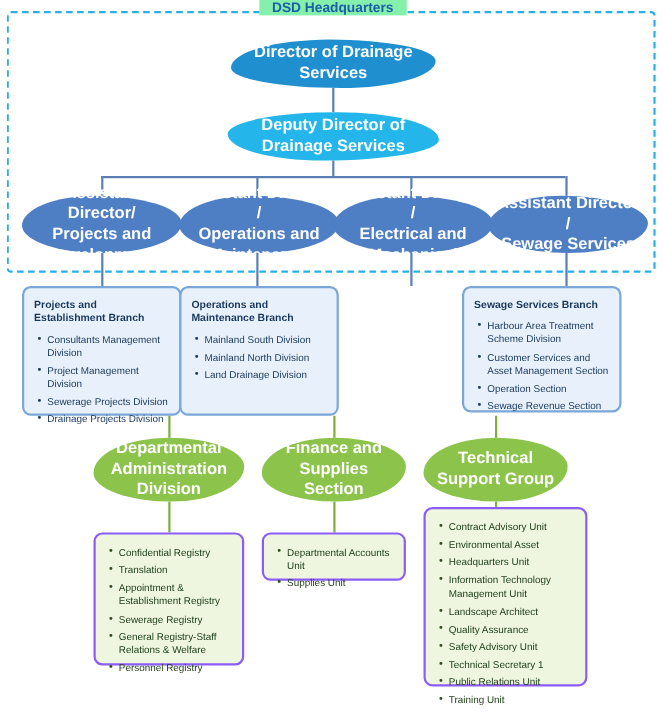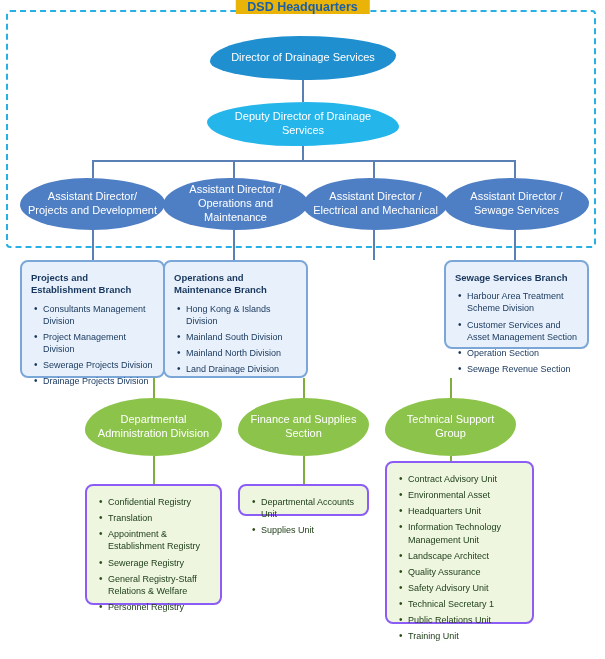--- a/index.html
+++ b/index.html
@@ -27,38 +27,38 @@
     height: 238px;
     border: 2px dashed #27b0e6;
     border-radius: 4px;
     box-sizing: border-box;
   }
   .hq-title {
     position: absolute;
     left: 50%;
     transform: translateX(-50%);
     top: 0px;
-    background: #eab308;
+    background: #86efac;
     padding: 0 12px;
     font-size: 12.5px;
     font-weight: bold;
     color: #1b5fa8;
     white-space: nowrap;
   }
 
   
   .blob {
     position: absolute;
     display: flex;
     align-items: center;
     justify-content: center;
     text-align: center;
     color: #ffffff;
-    font-size: 11px;
-    font-weight: normal;
+    font-size: 15px;
+    font-weight: bold;
     line-height: 1.25;
     box-sizing: border-box;
     padding: 4px 6px;
   }
   .blob-dark {
     background: #1f8fd0;
     border-radius: 48% 52% 46% 54% / 58% 44% 56% 42%;
   }
   .blob-cyan {
     background: #24b5ea;
@@ -170,29 +170,28 @@
       <li>Consultants Management Division</li>
       <li>Project Management Division</li>
       <li>Sewerage Projects Division</li>
       <li>Drainage Projects Division</li>
     </ul>
   </div>
 
   <div class="branch branch-blue" style="left:163px; top:260px; width:145px; height:118px;">
     <h4>Operations and Maintenance Branch</h4>
     <ul>
-      <li>Hong Kong &amp; Islands Division</li>
       <li>Mainland South Division</li>
       <li>Mainland North Division</li>
       <li>Land Drainage Division</li>
     </ul>
   </div>
 
 
-  <div class="branch branch-blue" style="left:444px; top:260px; width:145px; height:89px;">
+  <div class="branch branch-blue" style="left:420px; top:260px; width:145px; height:115px;">
     <h4>Sewage Services Branch</h4>
     <ul>
       <li>Harbour Area Treatment Scheme Division</li>
       <li>Customer Services and Asset Management Section</li>
       <li>Operation Section</li>
       <li>Sewage Revenue Section</li>
     </ul>
   </div>
 
   <div class="ln ln-v ln-green" style="left:153px; top:378px; height:20px;"></div>
@@ -211,21 +210,21 @@
     <ul>
       <li>Confidential Registry</li>
       <li>Translation</li>
       <li>Appointment &amp; Establishment Registry</li>
       <li>Sewerage Registry</li>
       <li>General Registry-Staff Relations &amp; Welfare</li>
       <li>Personnel Registry</li>
     </ul>
   </div>
 
-  <div class="branch branch-green" style="left:238px; top:484px; width:131px; height:32px;">
+  <div class="branch branch-green" style="left:238px; top:484px; width:131px; height:44px;">
     <ul>
       <li>Departmental Accounts Unit</li>
       <li>Supplies Unit</li>
     </ul>
   </div>
 
   <div class="branch branch-green" style="left:385px; top:461px; width:149px; height:163px;">
     <ul>
       <li>Contract Advisory Unit</li>
       <li>Environmental Asset</li>

